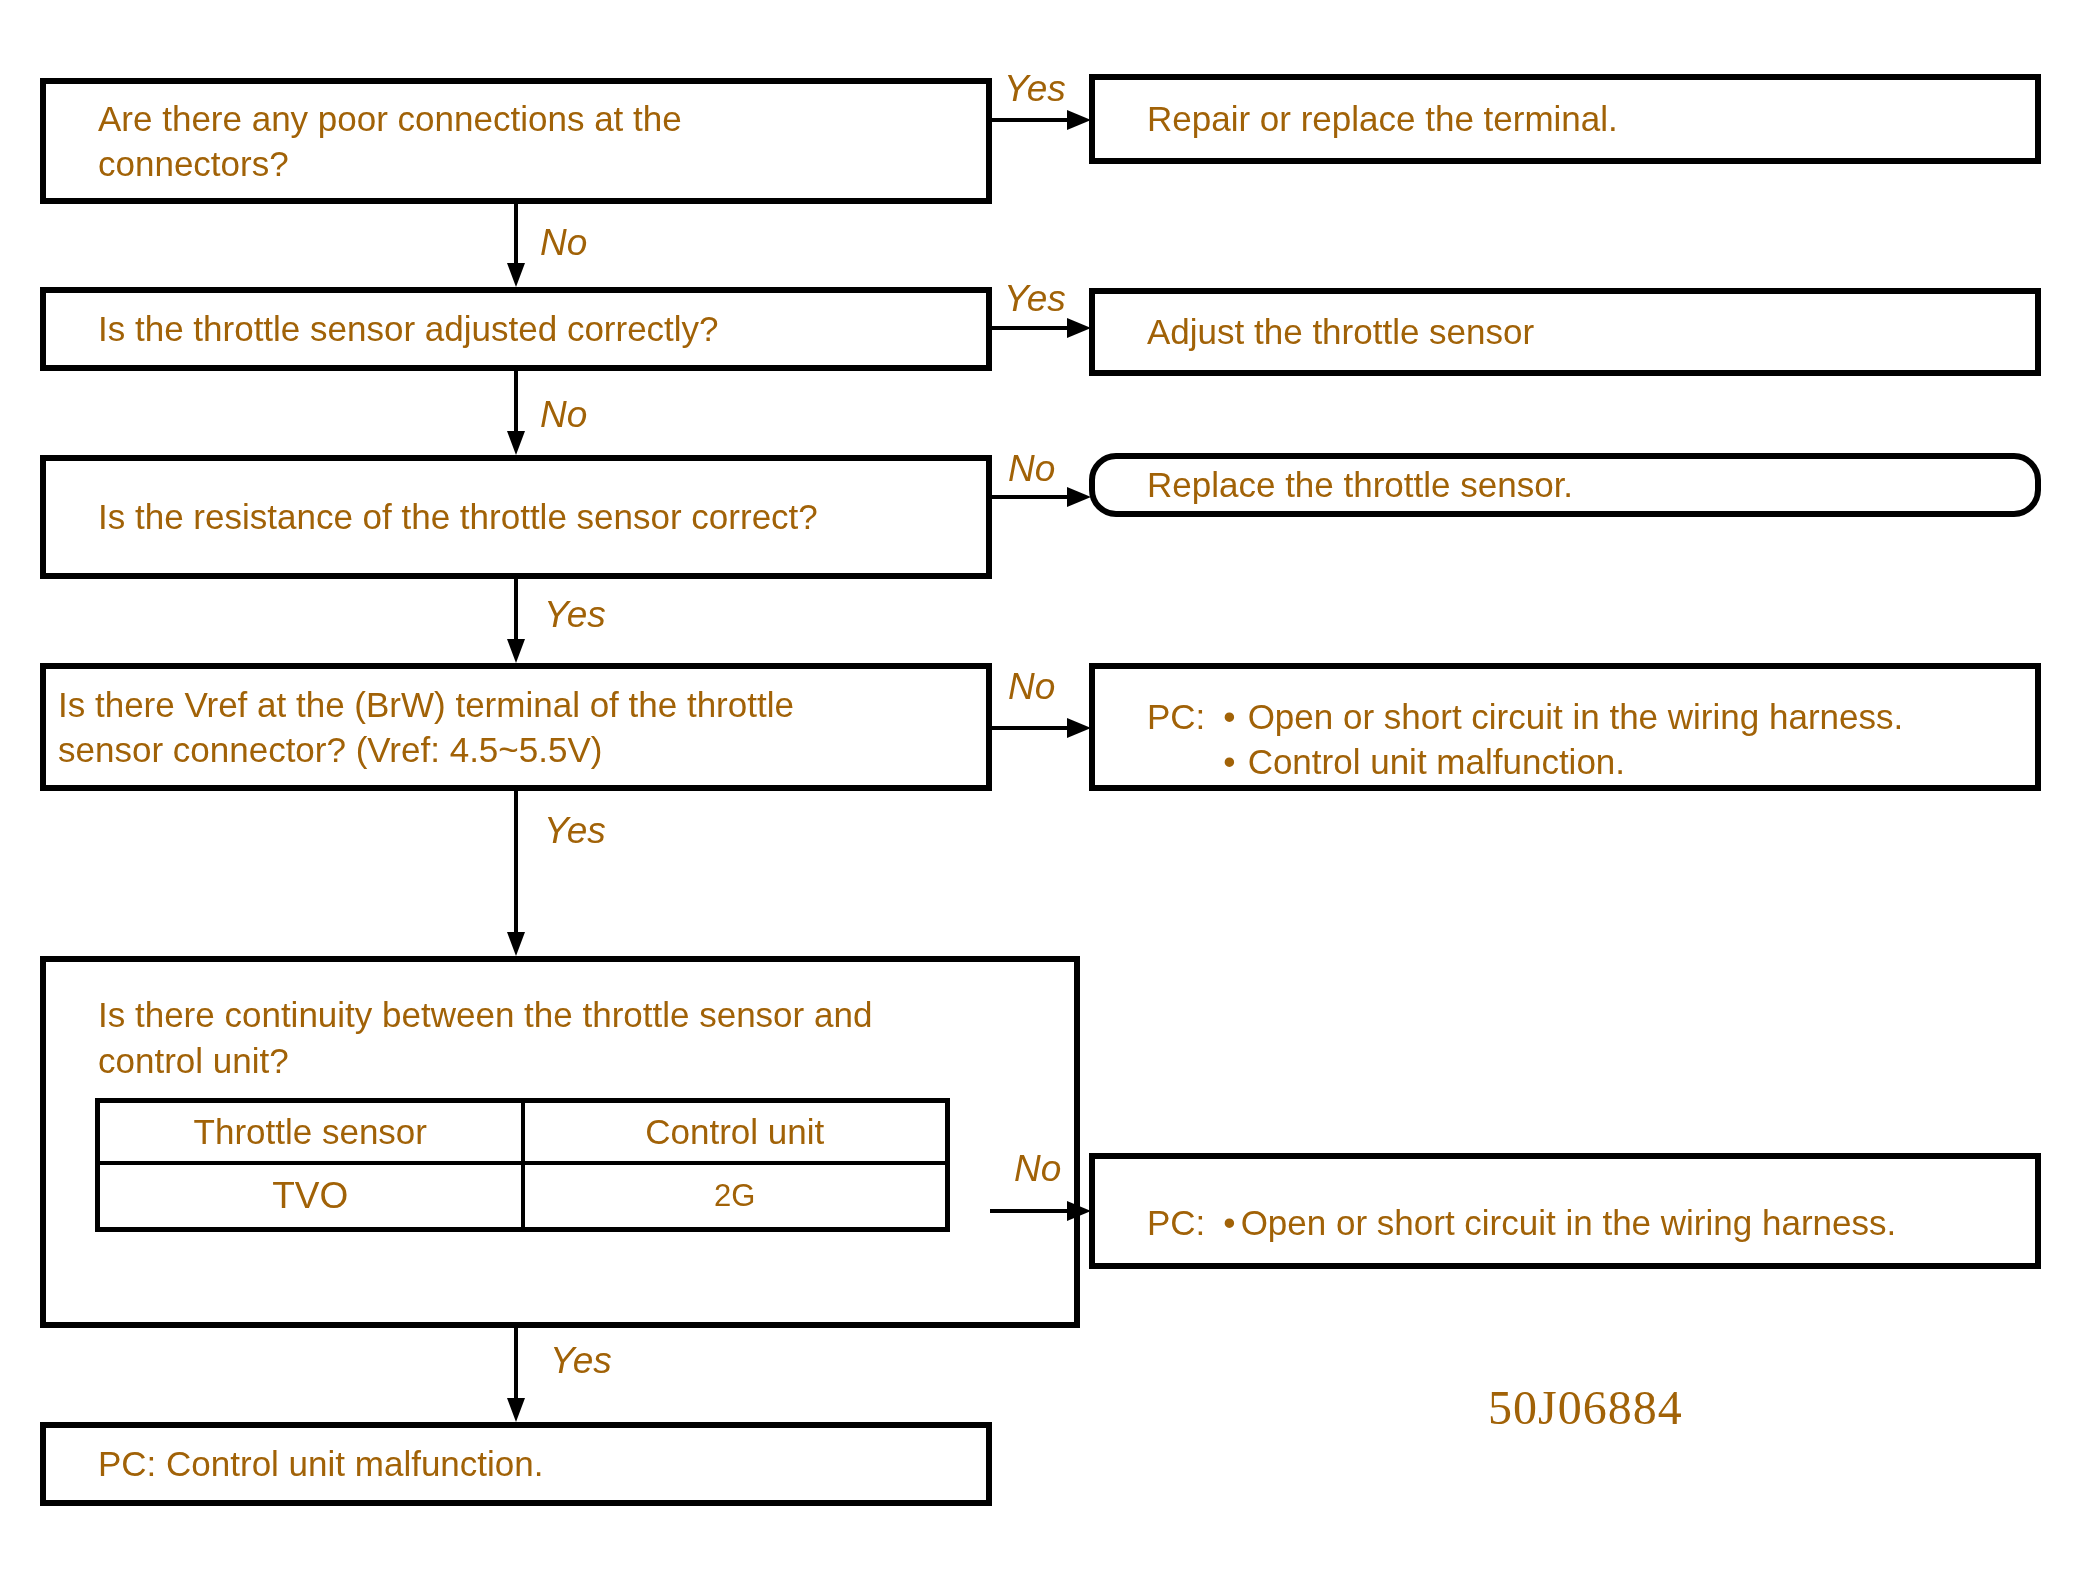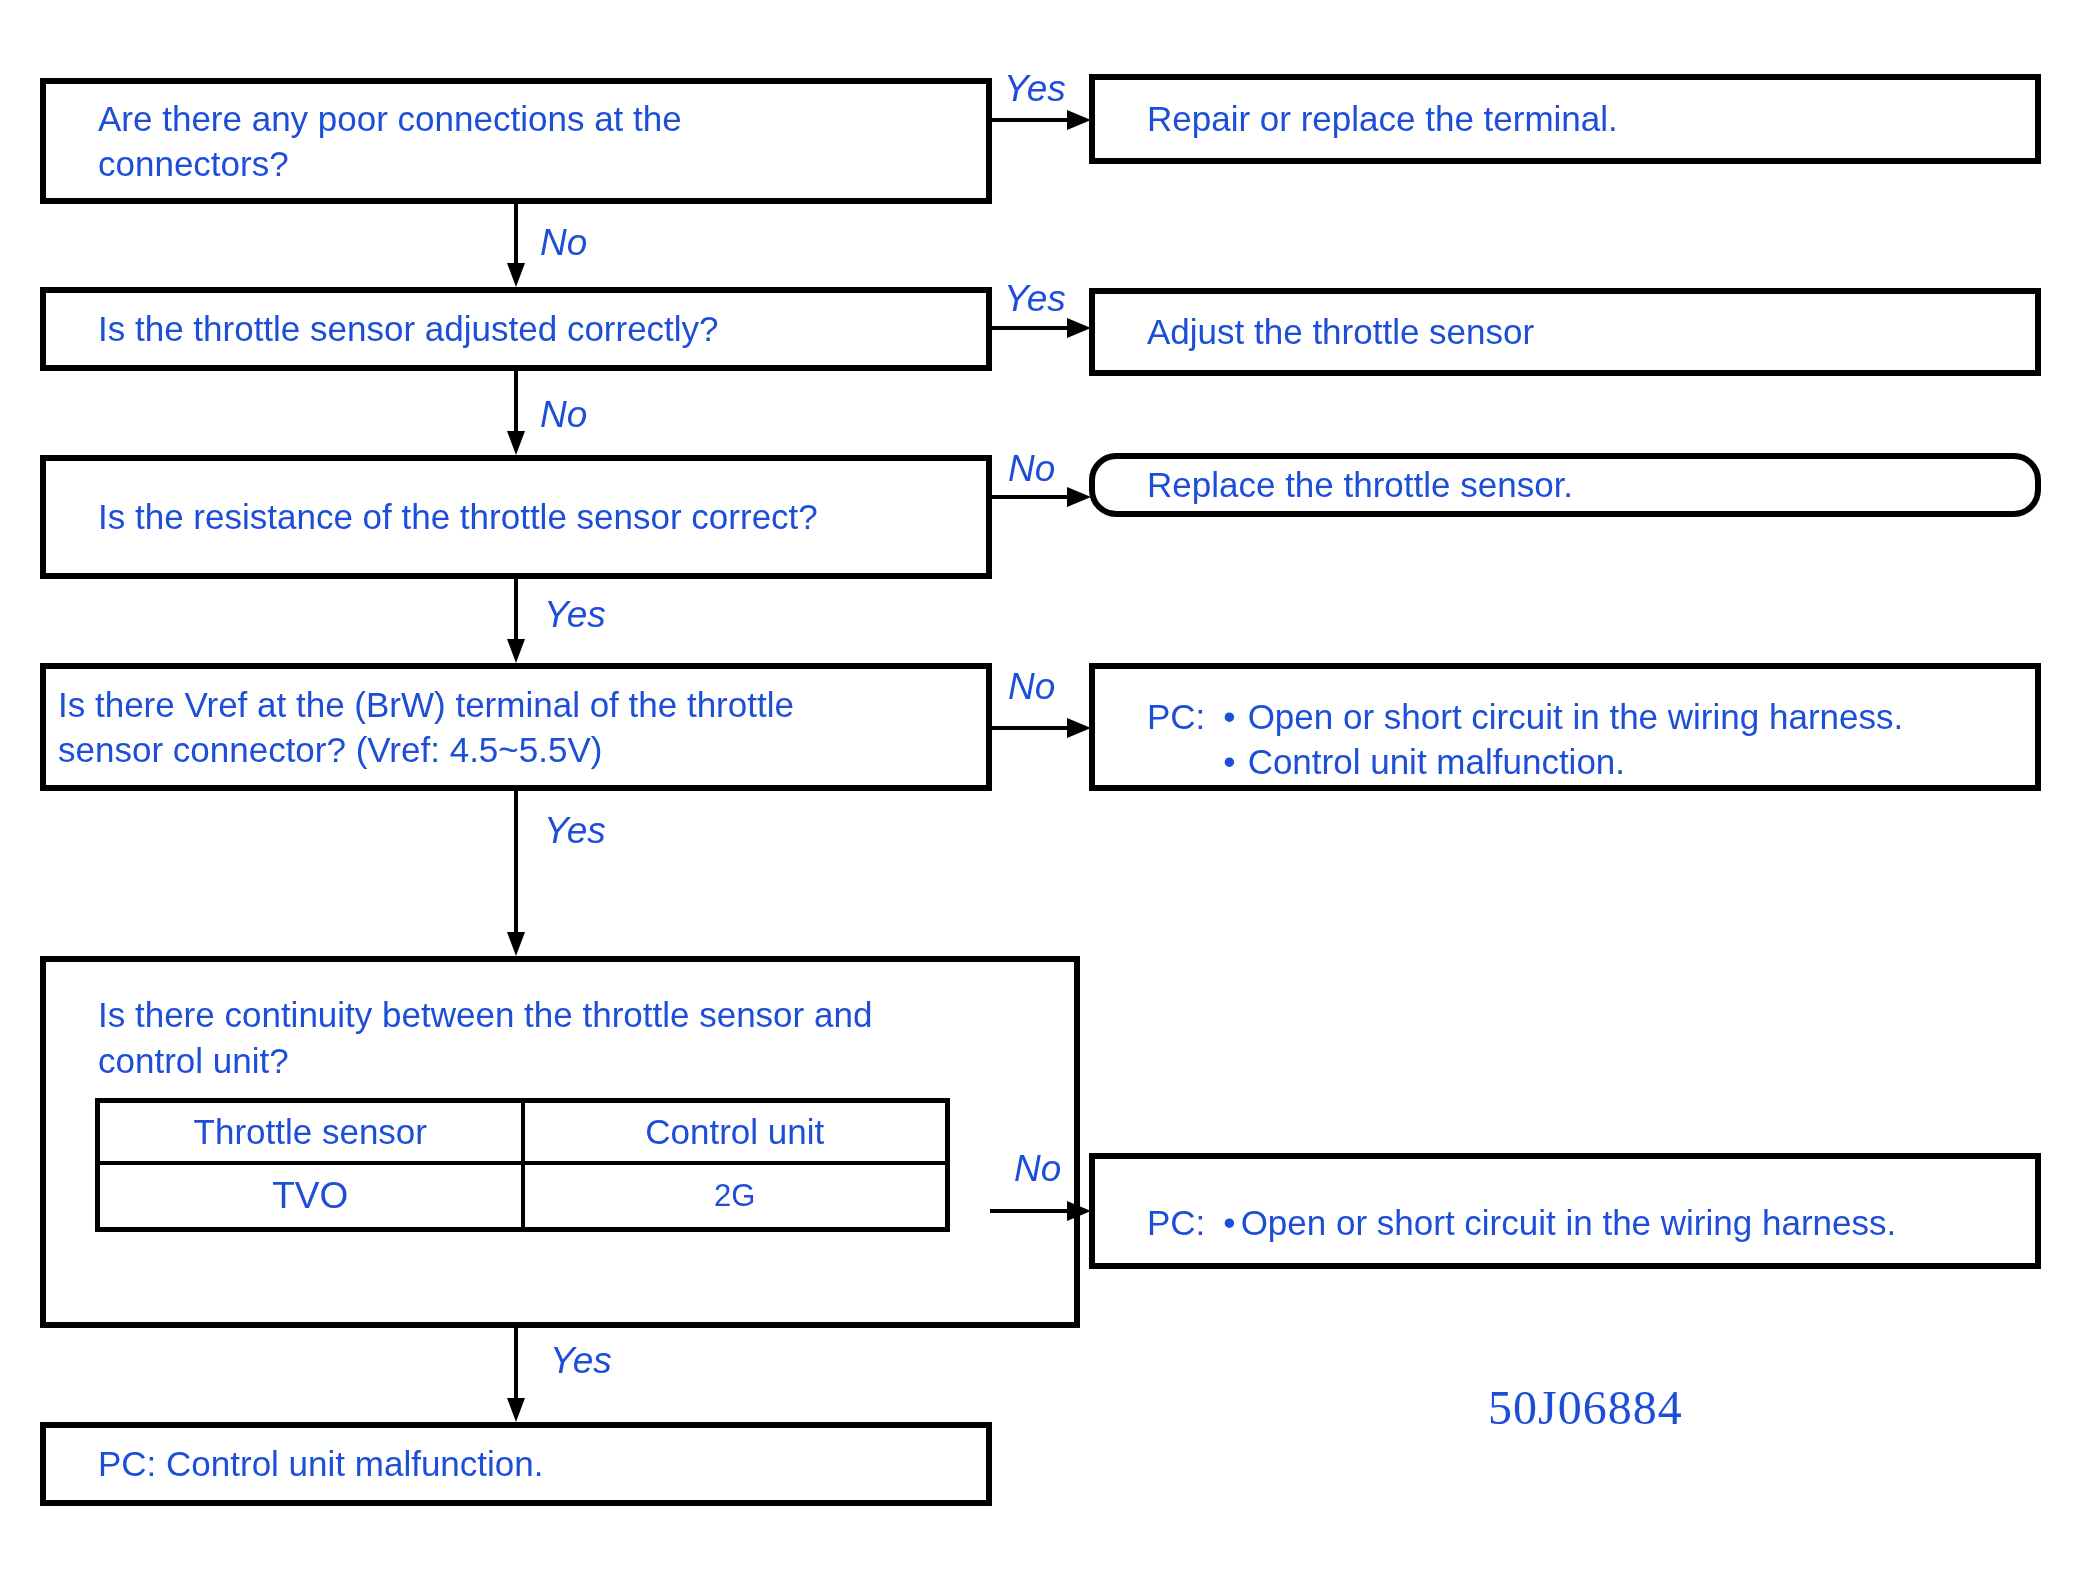--- a/index.html
+++ b/index.html
@@ -1,21 +1,21 @@
 <!DOCTYPE html>
 <html><head>
 <meta charset="utf-8">
 <style>
   html,body{margin:0;padding:0;background:#fff;}
   .canvas{
     position:relative;
     width:2079px;height:1580px;
     background:#fff;
     font-family:"Liberation Sans","DejaVu Sans",sans-serif;
-    color:#1d4ed8;
+    color:#a16207;
   }
   .box{
     position:absolute;
     border:6px solid #000;
     background:#fff;
     box-sizing:border-box;
     display:flex;
     flex-direction:column;
     justify-content:center;
     padding:0 36px 0 52px;

